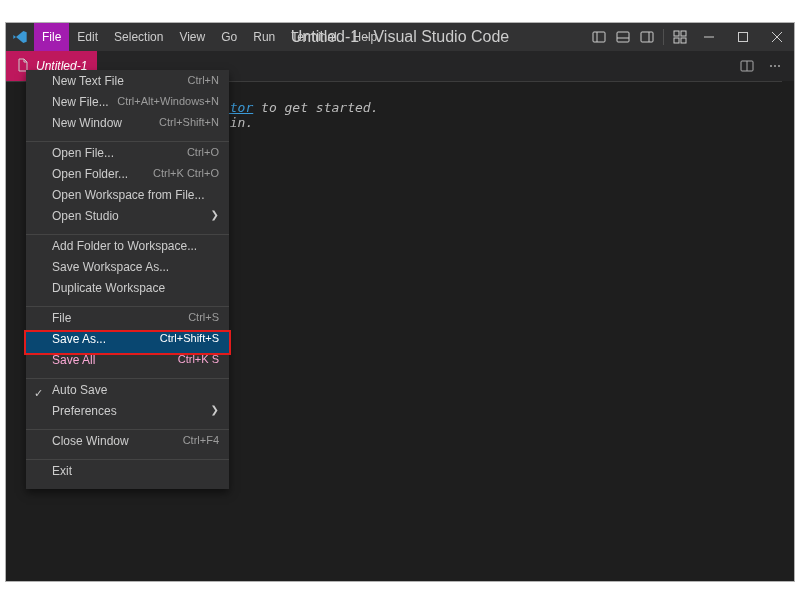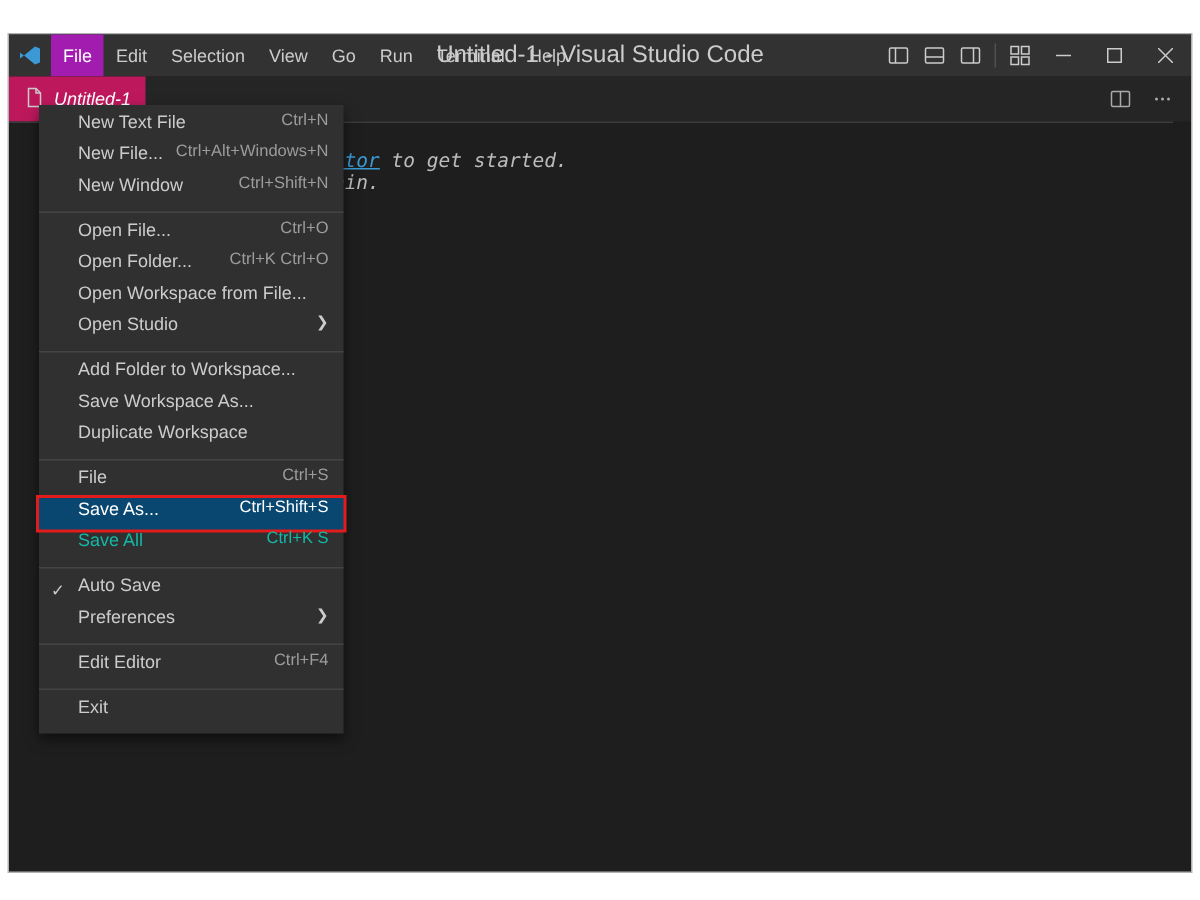--- a/index.html
+++ b/index.html
@@ -191,21 +191,21 @@
     align-items: center;
     color: #ccc;
     font-size: 11px;
   }
   .dropdown .item .shortcut {
     color: #9c9c9c;
     font-size: 11px;
   }
   .dropdown .item.disabled,
   .dropdown .item.disabled .shortcut {
-    color: #14b8a6;
+    color: #f9a8d4;
   }
   .dropdown .item .label { flex: 1; }
   .dropdown .item .submenu-arrow {
     color: #ccc;
     font-size: 10px;
   }
   .dropdown .sep {
     height: 1px;
     background: #444;
     margin: 4px 0;
@@ -396,21 +396,21 @@
     <div class="item">
       <span class="checkmark">✓</span>
       <span class="label">Auto Save</span>
     </div>
     <div class="item">
       <span class="label">Preferences</span>
       <span class="submenu-arrow">❯</span>
     </div>
     <div class="sep"></div>
     <div class="item">
-      <span class="label">Edit Editor</span>
+      <span class="label">Close Window</span>
       <span class="shortcut">Ctrl+F4</span>
     </div>
     <div class="sep"></div>
     <div class="item">
       <span class="label">Exit</span>
     </div>
   </div>
 
 </div>
 

